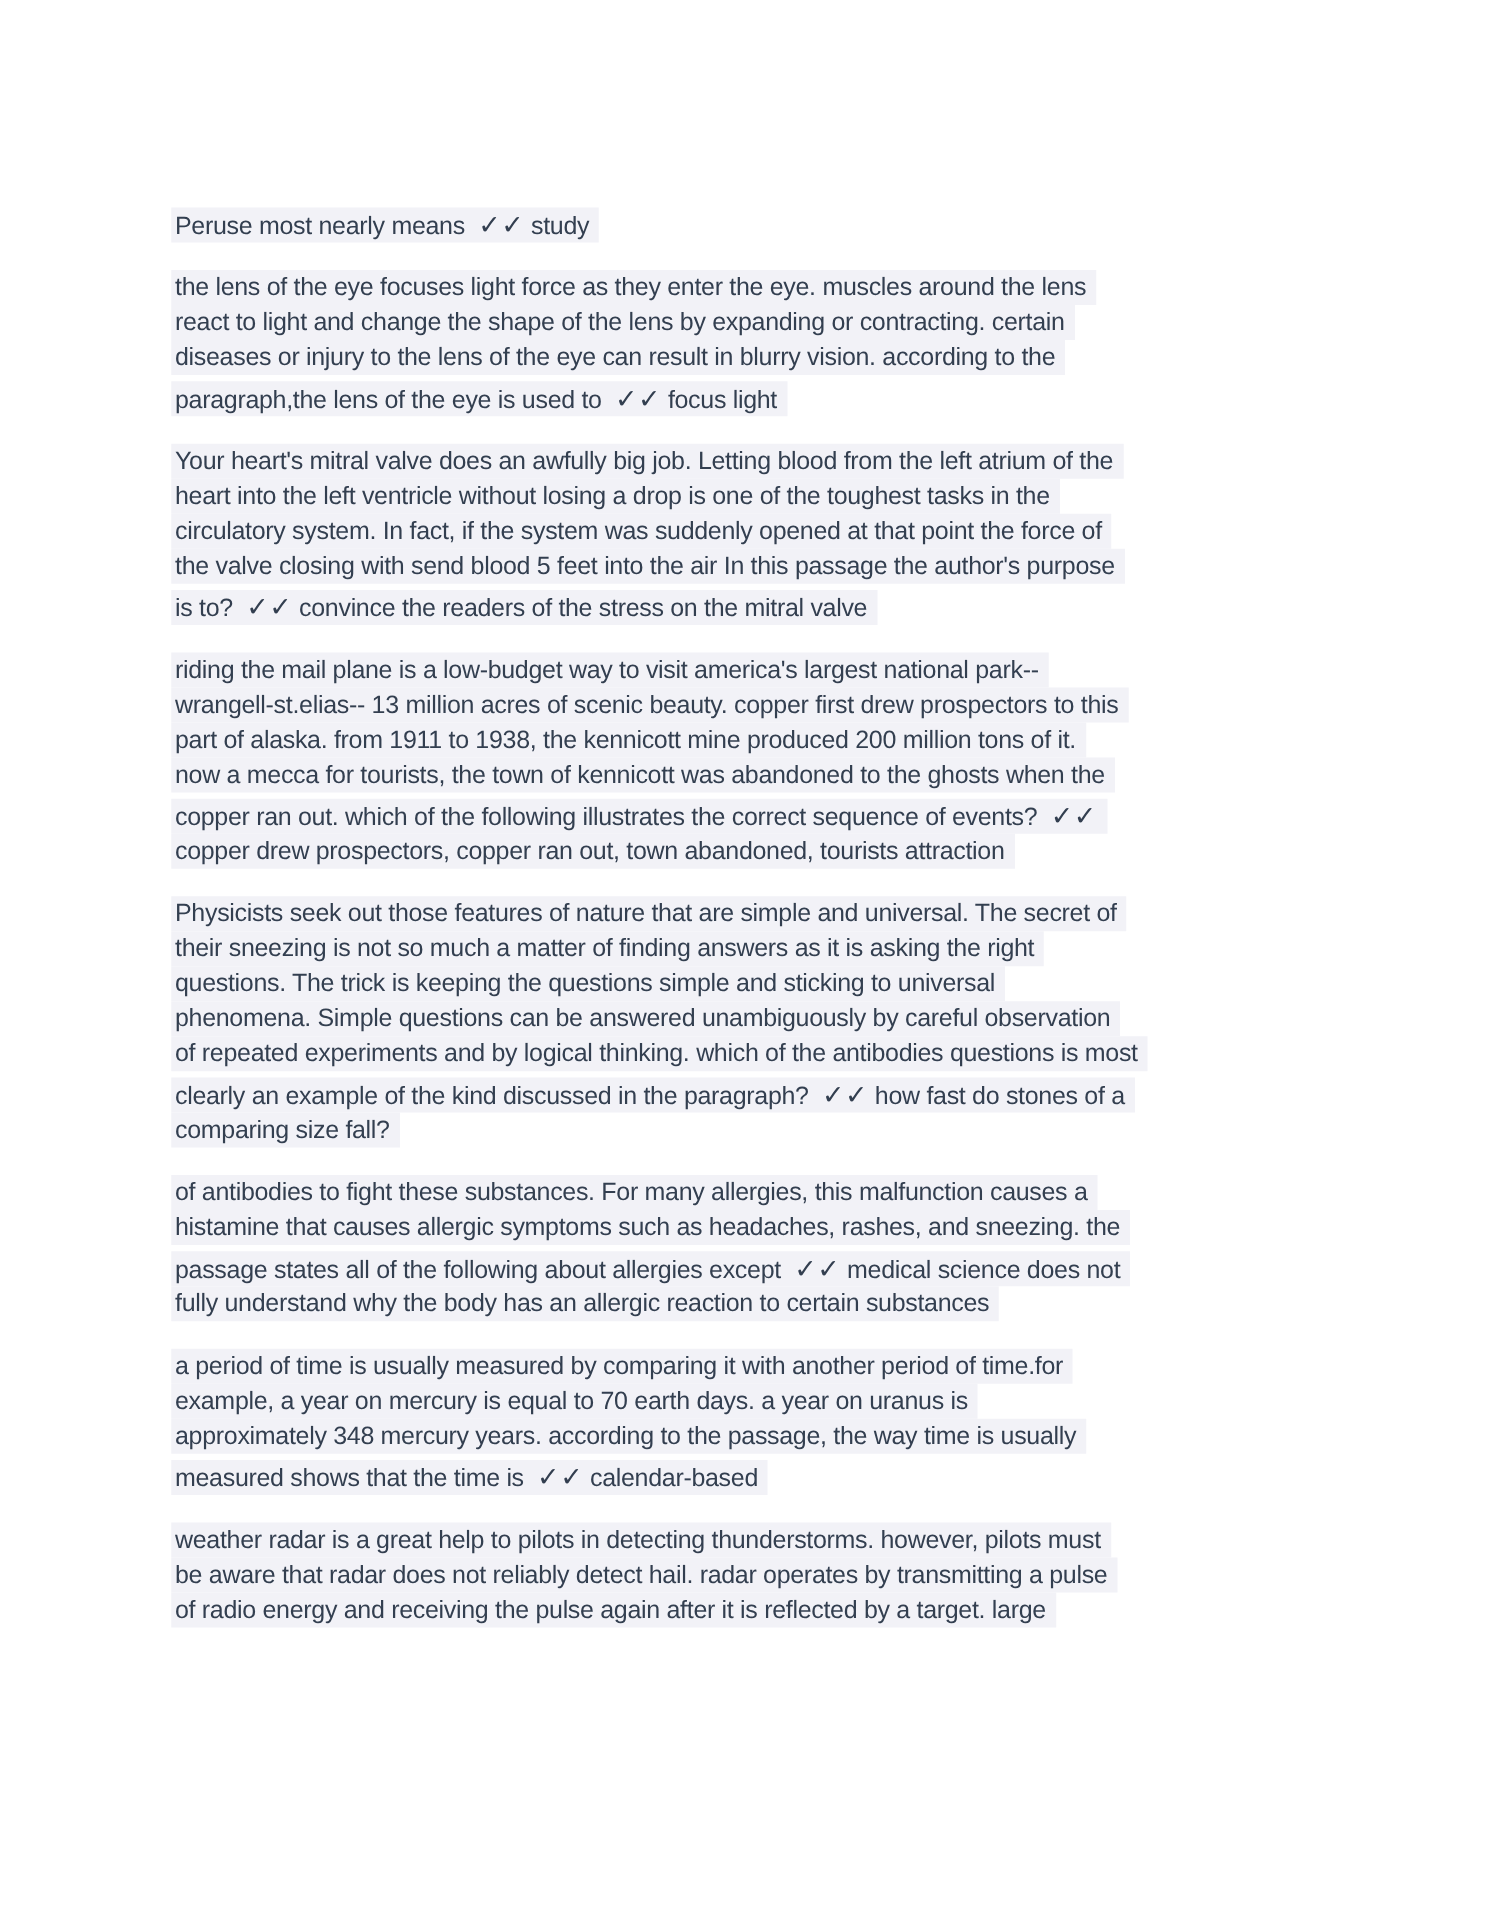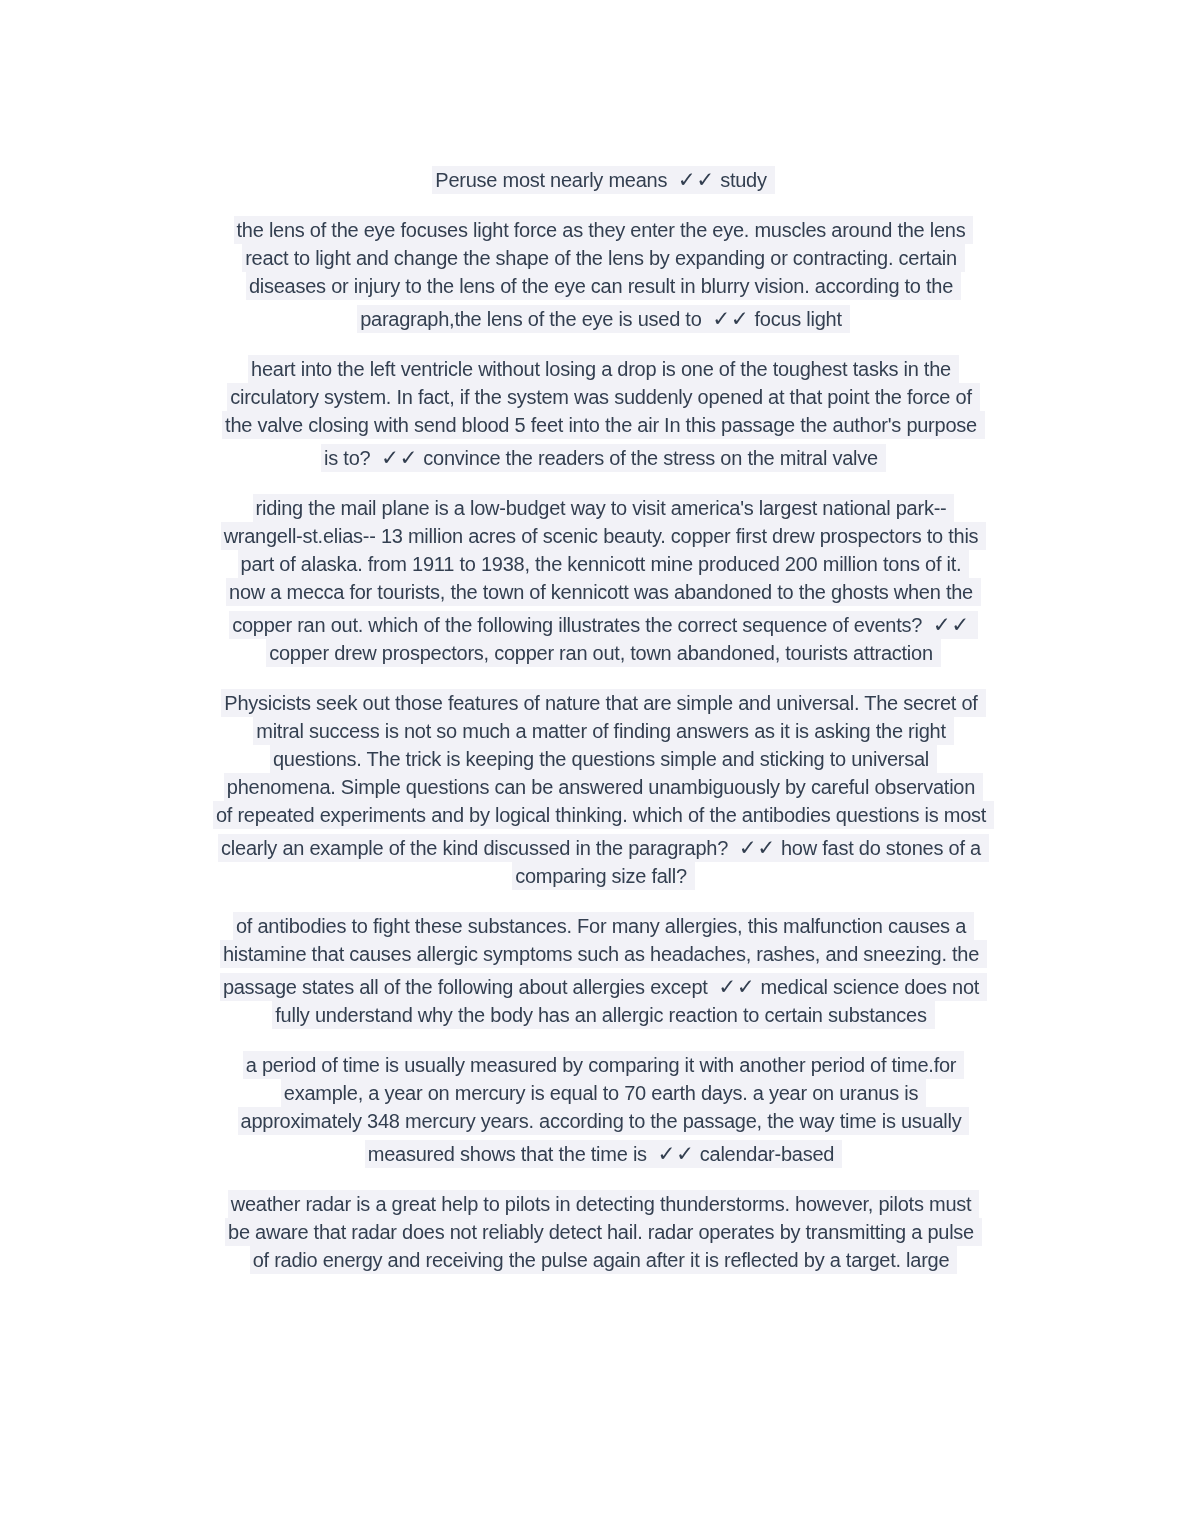--- a/index.html
+++ b/index.html
@@ -17,21 +17,20 @@
   .doc-page {
     position: absolute;
     inset: 0;
     background: #ffffff;
   }
   .doc-content {
     position: absolute;
     left: 140px;
     top: 166px;
     width: 930px;
-    text-align: center;
   }
   .paragraph {
     margin: 0 0 22px 0;
   }
   .line {
     white-space: pre;
     height: 28px;
     line-height: 28px;
     font-size: 20px;
     letter-spacing: -0.25px;
@@ -64,36 +63,37 @@
   <div class="paragraph">
         <div class="line"><span class="hl">Peruse most nearly means  <span class="check">✓✓</span> study</span></div>
       </div>
       <div class="paragraph">
         <div class="line"><span class="hl">the lens of the eye focuses light force as they enter the eye. muscles around the lens</span></div>
         <div class="line"><span class="hl">react to light and change the shape of the lens by expanding or contracting. certain</span></div>
         <div class="line"><span class="hl">diseases or injury to the lens of the eye can result in blurry vision. according to the</span></div>
         <div class="line check-offset"><span class="hl">paragraph,the lens of the eye is used to  <span class="check">✓✓</span> focus light</span></div>
       </div>
       <div class="paragraph">
+        <div class="line"><span class="hl">Your heart's mitral valve does an awfully big job. Letting blood from the left atrium of the</span></div>
         <div class="line"><span class="hl">heart into the left ventricle without losing a drop is one of the toughest tasks in the</span></div>
         <div class="line"><span class="hl">circulatory system. In fact, if the system was suddenly opened at that point the force of</span></div>
         <div class="line"><span class="hl">the valve closing with send blood 5 feet into the air In this passage the author's purpose</span></div>
         <div class="line check-offset"><span class="hl">is to?  <span class="check">✓✓</span> convince the readers of the stress on the mitral valve</span></div>
       </div>
       <div class="paragraph">
         <div class="line"><span class="hl">riding the mail plane is a low-budget way to visit america's largest national park--</span></div>
         <div class="line"><span class="hl">wrangell-st.elias-- 13 million acres of scenic beauty. copper first drew prospectors to this</span></div>
         <div class="line"><span class="hl">part of alaska. from 1911 to 1938, the kennicott mine produced 200 million tons of it.</span></div>
         <div class="line"><span class="hl">now a mecca for tourists, the town of kennicott was abandoned to the ghosts when the</span></div>
         <div class="line check-offset"><span class="hl">copper ran out. which of the following illustrates the correct sequence of events?  <span class="check">✓✓</span></span></div>
         <div class="line"><span class="hl">copper drew prospectors, copper ran out, town abandoned, tourists attraction</span></div>
       </div>
       <div class="paragraph">
         <div class="line"><span class="hl">Physicists seek out those features of nature that are simple and universal. The secret of</span></div>
-        <div class="line"><span class="hl">mitral success is not so much a matter of finding answers as it is asking the right</span></div>
+        <div class="line"><span class="hl">their sneezing is not so much a matter of finding answers as it is asking the right</span></div>
         <div class="line"><span class="hl">questions. The trick is keeping the questions simple and sticking to universal</span></div>
         <div class="line"><span class="hl">phenomena. Simple questions can be answered unambiguously by careful observation</span></div>
         <div class="line"><span class="hl">of repeated experiments and by logical thinking. which of the antibodies questions is most</span></div>
         <div class="line check-offset"><span class="hl">clearly an example of the kind discussed in the paragraph?  <span class="check">✓✓</span> how fast do stones of a</span></div>
         <div class="line"><span class="hl">comparing size fall?</span></div>
       </div>
       <div class="paragraph">
         <div class="line"><span class="hl">of antibodies to fight these substances. For many allergies, this malfunction causes a</span></div>
         <div class="line"><span class="hl">histamine that causes allergic symptoms such as headaches, rashes, and sneezing. the</span></div>
         <div class="line check-offset"><span class="hl">passage states all of the following about allergies except  <span class="check">✓✓</span> medical science does not</span></div>

